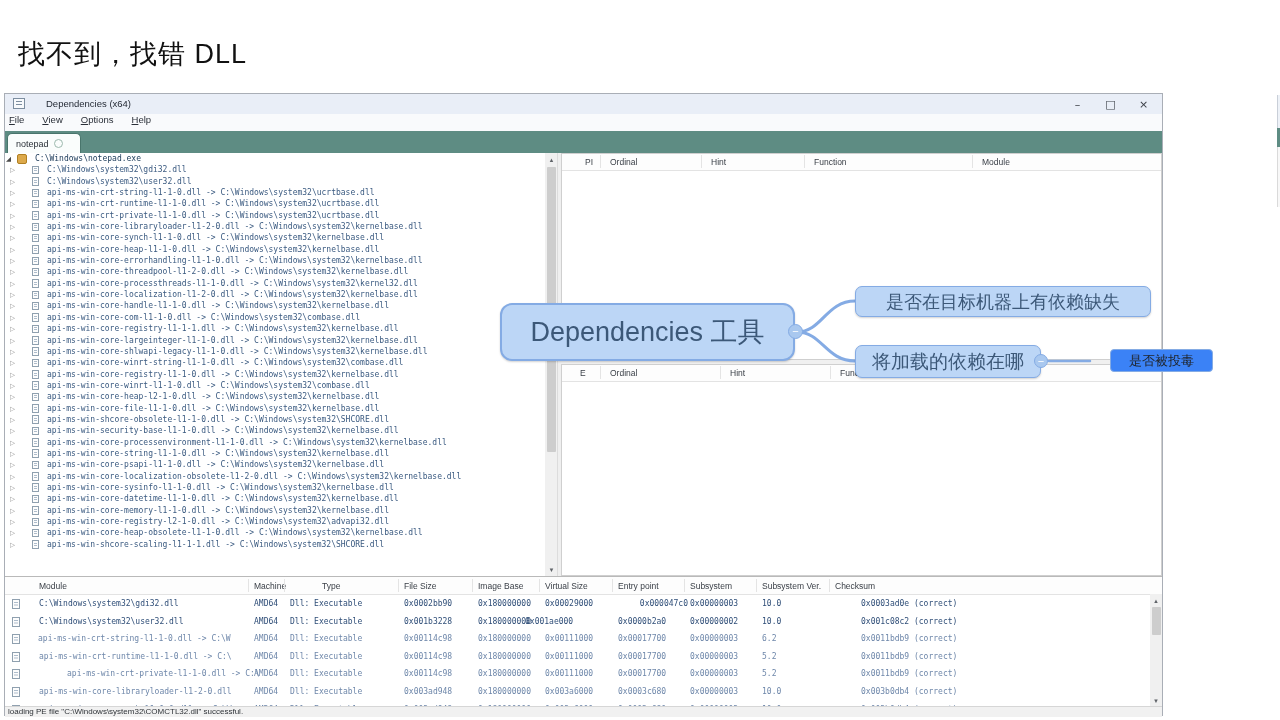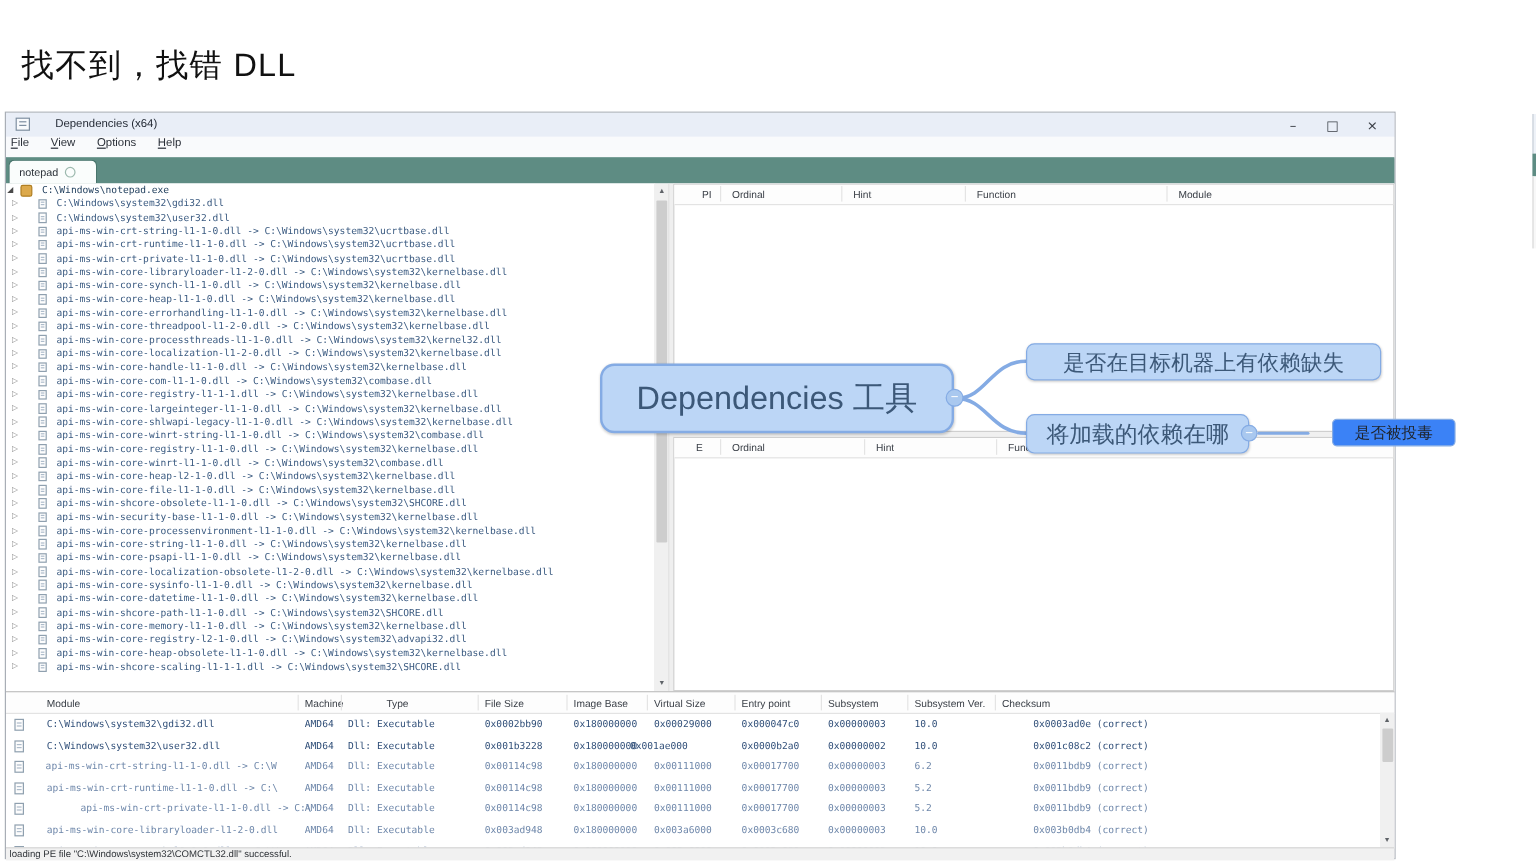--- a/index.html
+++ b/index.html
@@ -276,25 +276,20 @@
             </div>
             <div class="trow">
               <span class="arrow">▷</span>
               <span class="dllicon"></span>
               <span class="tlabel">api-ms-win-core-sysinfo-l1-1-0.dll -&gt; C:\Windows\system32\kernelbase.dll</span>
             </div>
             <div class="trow">
               <span class="arrow">▷</span>
               <span class="dllicon"></span>
               <span class="tlabel">api-ms-win-core-datetime-l1-1-0.dll -&gt; C:\Windows\system32\kernelbase.dll</span>
-            </div>
-            <div class="trow">
-              <span class="arrow">▷</span>
-              <span class="dllicon"></span>
-              <span class="tlabel">api-ms-win-shcore-path-l1-1-0.dll -&gt; C:\Windows\system32\SHCORE.dll</span>
             </div>
             <div class="trow">
               <span class="arrow">▷</span>
               <span class="dllicon"></span>
               <span class="tlabel">api-ms-win-core-memory-l1-1-0.dll -&gt; C:\Windows\system32\kernelbase.dll</span>
             </div>
             <div class="trow">
               <span class="arrow">▷</span>
               <span class="dllicon"></span>
               <span class="tlabel">api-ms-win-core-registry-l2-1-0.dll -&gt; C:\Windows\system32\advapi32.dll</span>
@@ -369,21 +364,21 @@
         </div>
       <div id="modules-rows">
           <div class="mrow dark" style="top: 20px;">
             <span class="micon"></span>
             <span class="mcell" style="left: 34px; width: 208px;">C:\Windows\system32\gdi32.dll</span>
             <span class="mcell" style="left: 249px; width: 34px;">AMD64</span>
             <span class="mcell" style="left: 285px; width: 112px;">Dll: Executable</span>
             <span class="mcell" style="left: 399px; width: 72px;">0x0002bb90</span>
             <span class="mcell" style="left: 473px; width: 65px;">0x180000000</span>
             <span class="mcell" style="left: 540px; width: 71px;">0x00029000</span>
-            <span class="mcell" style="left: 613px; width: 70px;">0x000047c0</span>
+            <span class="mcell" style="left: 613px; width: 70px; text-align: right;">0x000047c0</span>
             <span class="mcell" style="left: 685px; width: 70px;">0x00000003</span>
             <span class="mcell" style="left: 757px; width: 71px;">10.0</span>
             <span class="mcell" style="left: 856px; width: 300px;">0x0003ad0e (correct)</span>
           </div>
           <div class="mrow dark" style="top: 37.6px;">
             <span class="micon"></span>
             <span class="mcell" style="left: 34px; width: 208px;">C:\Windows\system32\user32.dll</span>
             <span class="mcell" style="left: 249px; width: 34px;">AMD64</span>
             <span class="mcell" style="left: 285px; width: 112px;">Dll: Executable</span>
             <span class="mcell" style="left: 399px; width: 72px;">0x001b3228</span>

